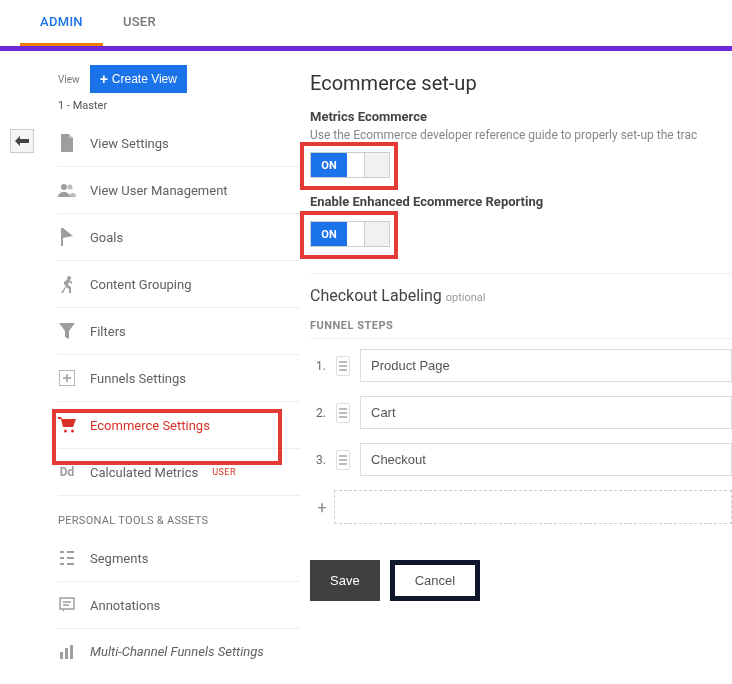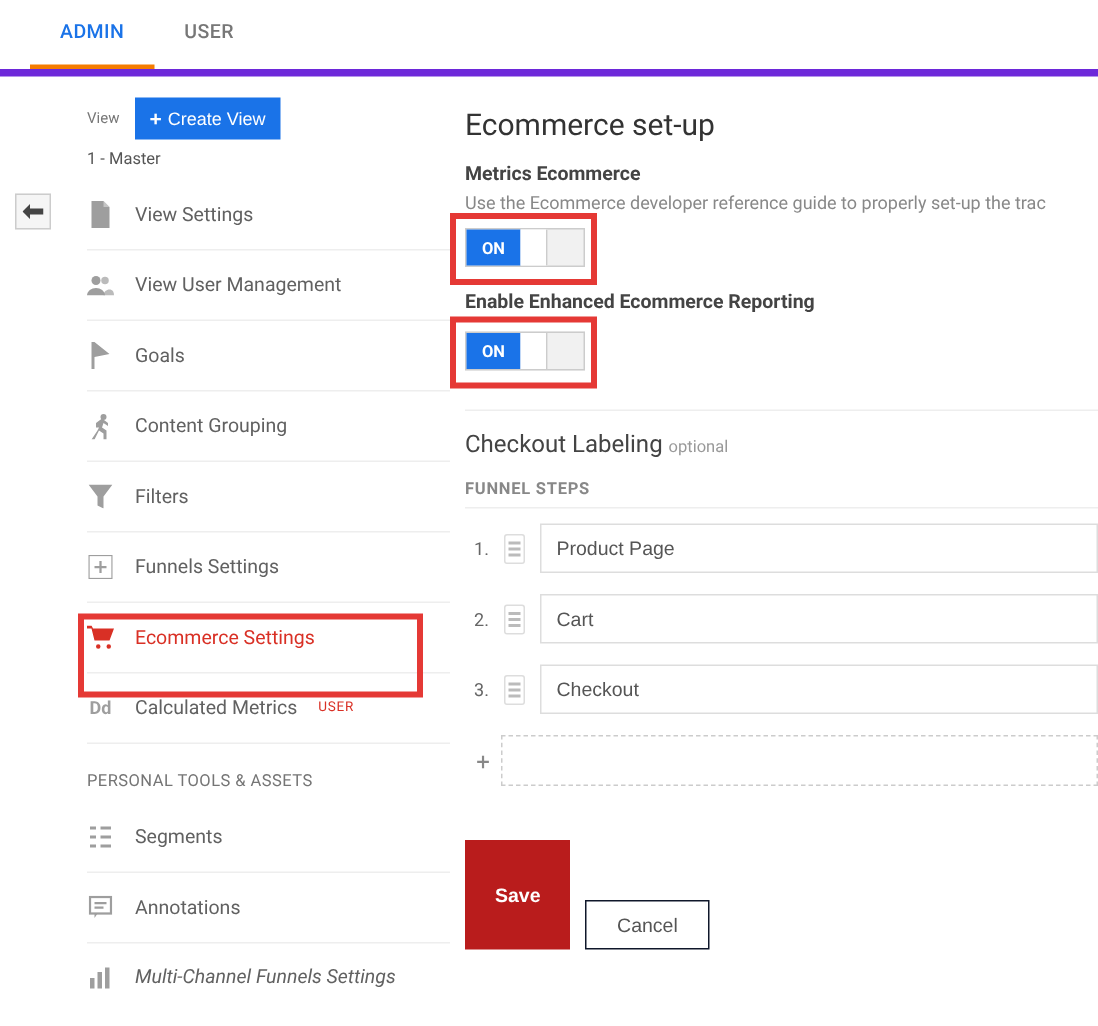--- a/index.html
+++ b/index.html
@@ -57,22 +57,22 @@
 .drag-handle { width: 14px; height: 20px; display: flex; flex-direction: column; justify-content: center; gap: 2px; border: 1px solid #ddd; border-radius: 2px; padding: 2px; cursor: grab; }
 .drag-handle span { display:block; height: 2px; background: #bbb; }
 .step-input { flex: 1; border: 1px solid #ddd; padding: 8px 10px; font-size: 13px; color: #555; background:#fff; }
 
 .add-row { display: flex; align-items: center; margin-top: 4px; }
 .add-btn { width: 24px; font-size: 16px; color: #888; text-align: center; cursor: pointer; }
 .add-placeholder { flex: 1; border: 1px dashed #ccc; height: 34px; }
 
 .btn-row { margin-top: 36px; display: flex; gap: 10px; }
 .btn { padding: 8px 20px; font-size: 13px; cursor: pointer; border: none; }
-.btn-primary { background: #b91c1c; color: #fff; font-weight: 700; }
-.btn-secondary { background: #fff; color: #555; border: 1px solid #0f172a; margin-top: 40px; }
+.btn-primary { background: #404040; color: #fff; font-weight: 400; }
+.btn-secondary { background: #fff; color: #555; border: 5px solid #0f172a; }
 
 svg { display: block; }
 </style>
 </head>
 <body>
 
 <div class="top-tabs">
   <div class="top-tab active">ADMIN</div>
   <div class="top-tab">USER</div>
 </div>

